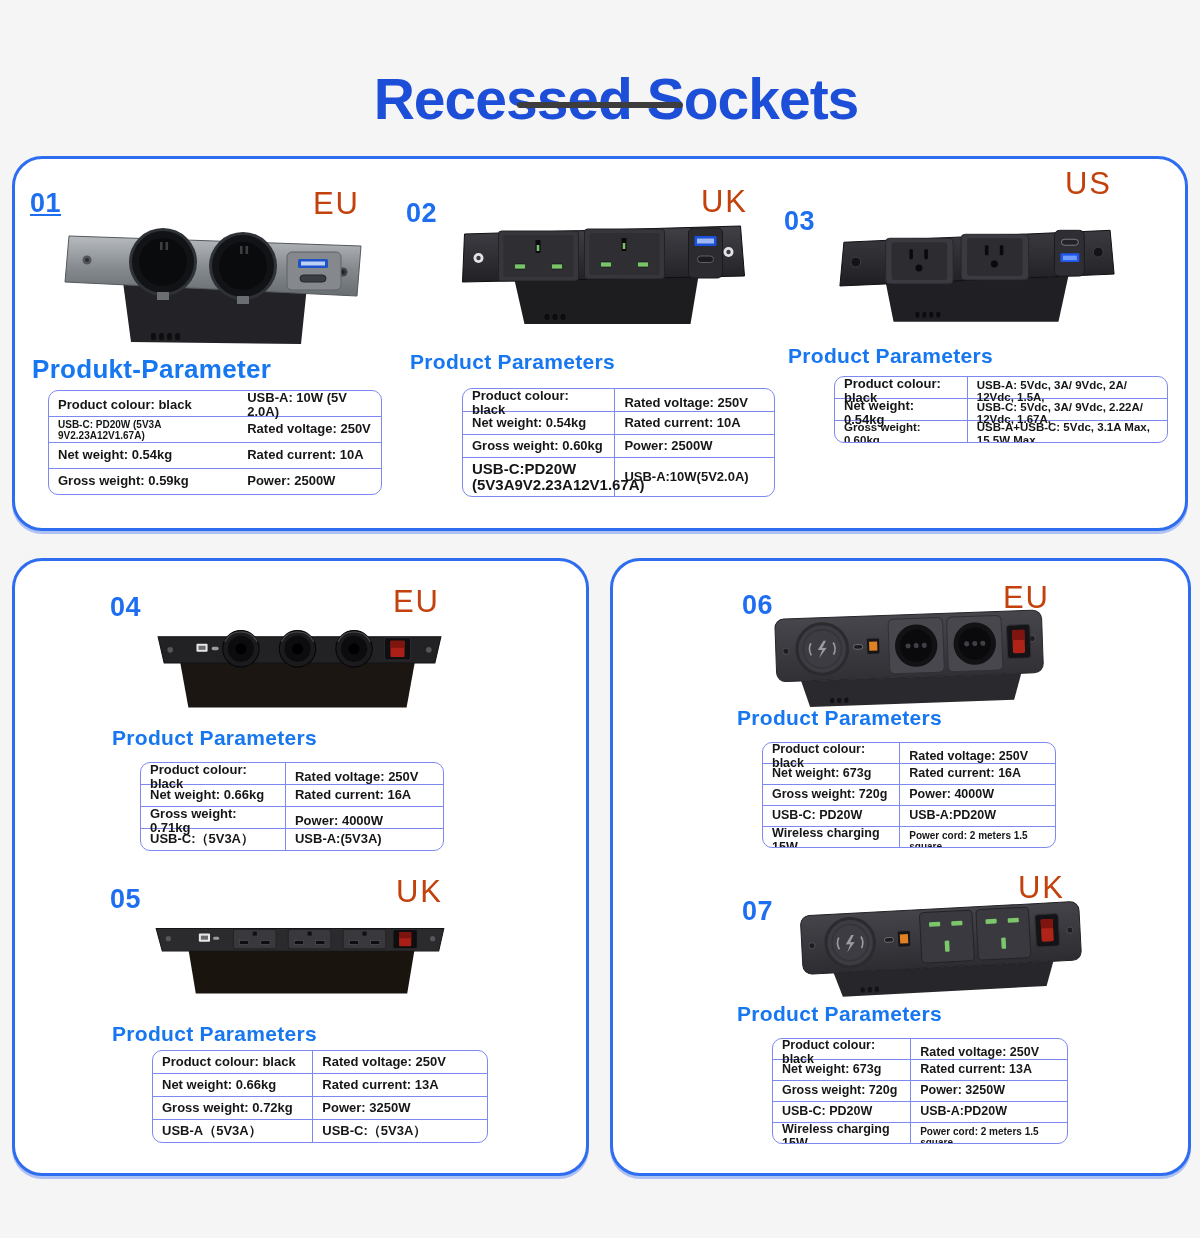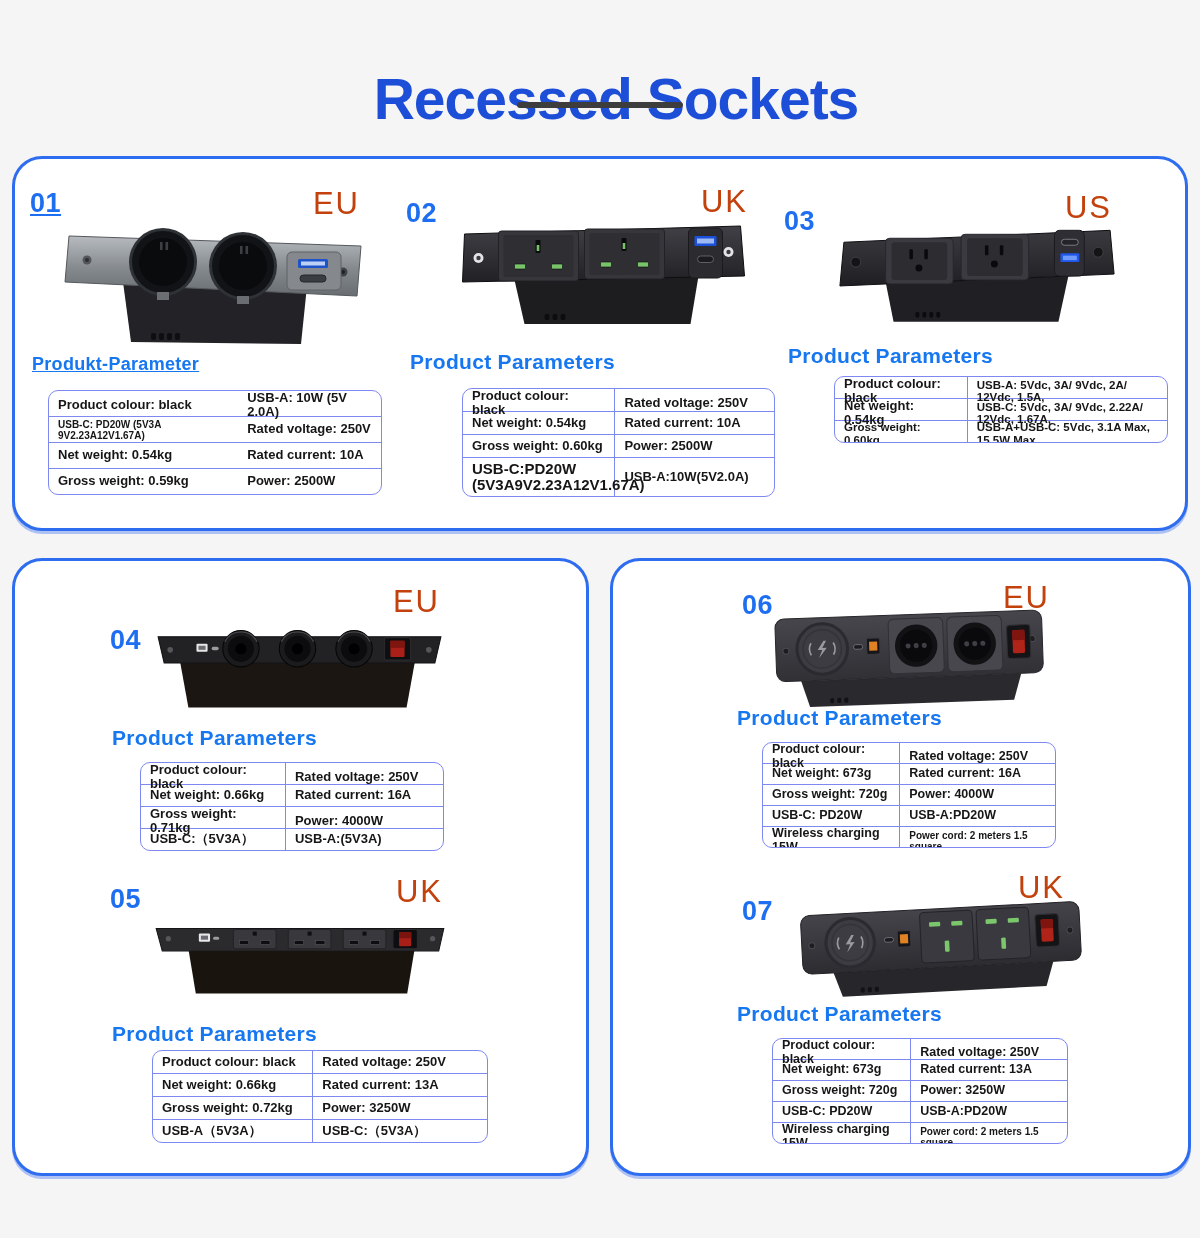--- a/index.html
+++ b/index.html
@@ -43,21 +43,21 @@
   .region{
     position:absolute;width:300px;text-align:right;
     font-size:31px;font-weight:400;letter-spacing:2px;color:#c2410c;
   }
   .pimg{position:absolute;}
   .pimg svg{width:100%;height:100%;display:block;}
   .ptitle{
     position:absolute;margin:0;
     color:#1677f0;font-weight:700;font-size:21px;letter-spacing:.3px;
   }
-  .ptitle.big{font-size:18px;text-decoration:underline;}
+  .ptitle.big{font-size:26px;}
 
   
   .ptable{
     position:absolute;
     border:1.6px solid #7d88f0;border-radius:10px;
     background:#fff;overflow:hidden;
   }
   .prow{display:grid;}
   .prow + .prow{border-top:1.2px solid #7d88f0;}
   .cell{
@@ -84,25 +84,25 @@
 
   
   .p1-num{left:30px;top:188px;text-decoration:underline;}   .p1-region{left:60px;top:186px;}
   .p1-img{left:55px;top:220px;width:320px;height:132px;}
   .p1-title{left:32px;top:354px;} .p1-table{left:48px;top:390px;width:332px;}
 
   .p2-num{left:406px;top:198px;}  .p2-region{left:448px;top:184px;}
   .p2-img{left:450px;top:214px;width:305px;height:126px;}
   .p2-title{left:410px;top:350px;}.p2-table{left:462px;top:388px;width:311px;}
 
-  .p3-num{left:784px;top:206px;}  .p3-region{left:812px;top:190px;}
+  .p3-num{left:784px;top:206px;}  .p3-region{left:812px;top:166px;}
   .p3-img{left:828px;top:220px;width:298px;height:118px;}
   .p3-title{left:788px;top:344px;}.p3-table{left:834px;top:376px;width:332px;}
 
-  .p4-num{left:110px;top:625px;}  .p4-region{left:140px;top:584px;}
+  .p4-num{left:110px;top:592px;}  .p4-region{left:140px;top:584px;}
   .p4-img{left:150px;top:622px;width:298px;height:92px;}
   .p4-title{left:112px;top:726px;}.p4-table{left:140px;top:762px;width:302px;}
 
   .p5-num{left:110px;top:884px;}  .p5-region{left:143px;top:874px;}
   .p5-img{left:146px;top:916px;width:310px;height:86px;}
   .p5-title{left:112px;top:1022px;}.p5-table{left:152px;top:1050px;width:334px;}
 
   .p6-num{left:742px;top:590px;}  .p6-region{left:750px;top:580px;}
   .p6-img{left:766px;top:602px;width:288px;height:110px;}
   .p6-title{left:737px;top:706px;}.p6-table{left:762px;top:742px;width:292px;}

